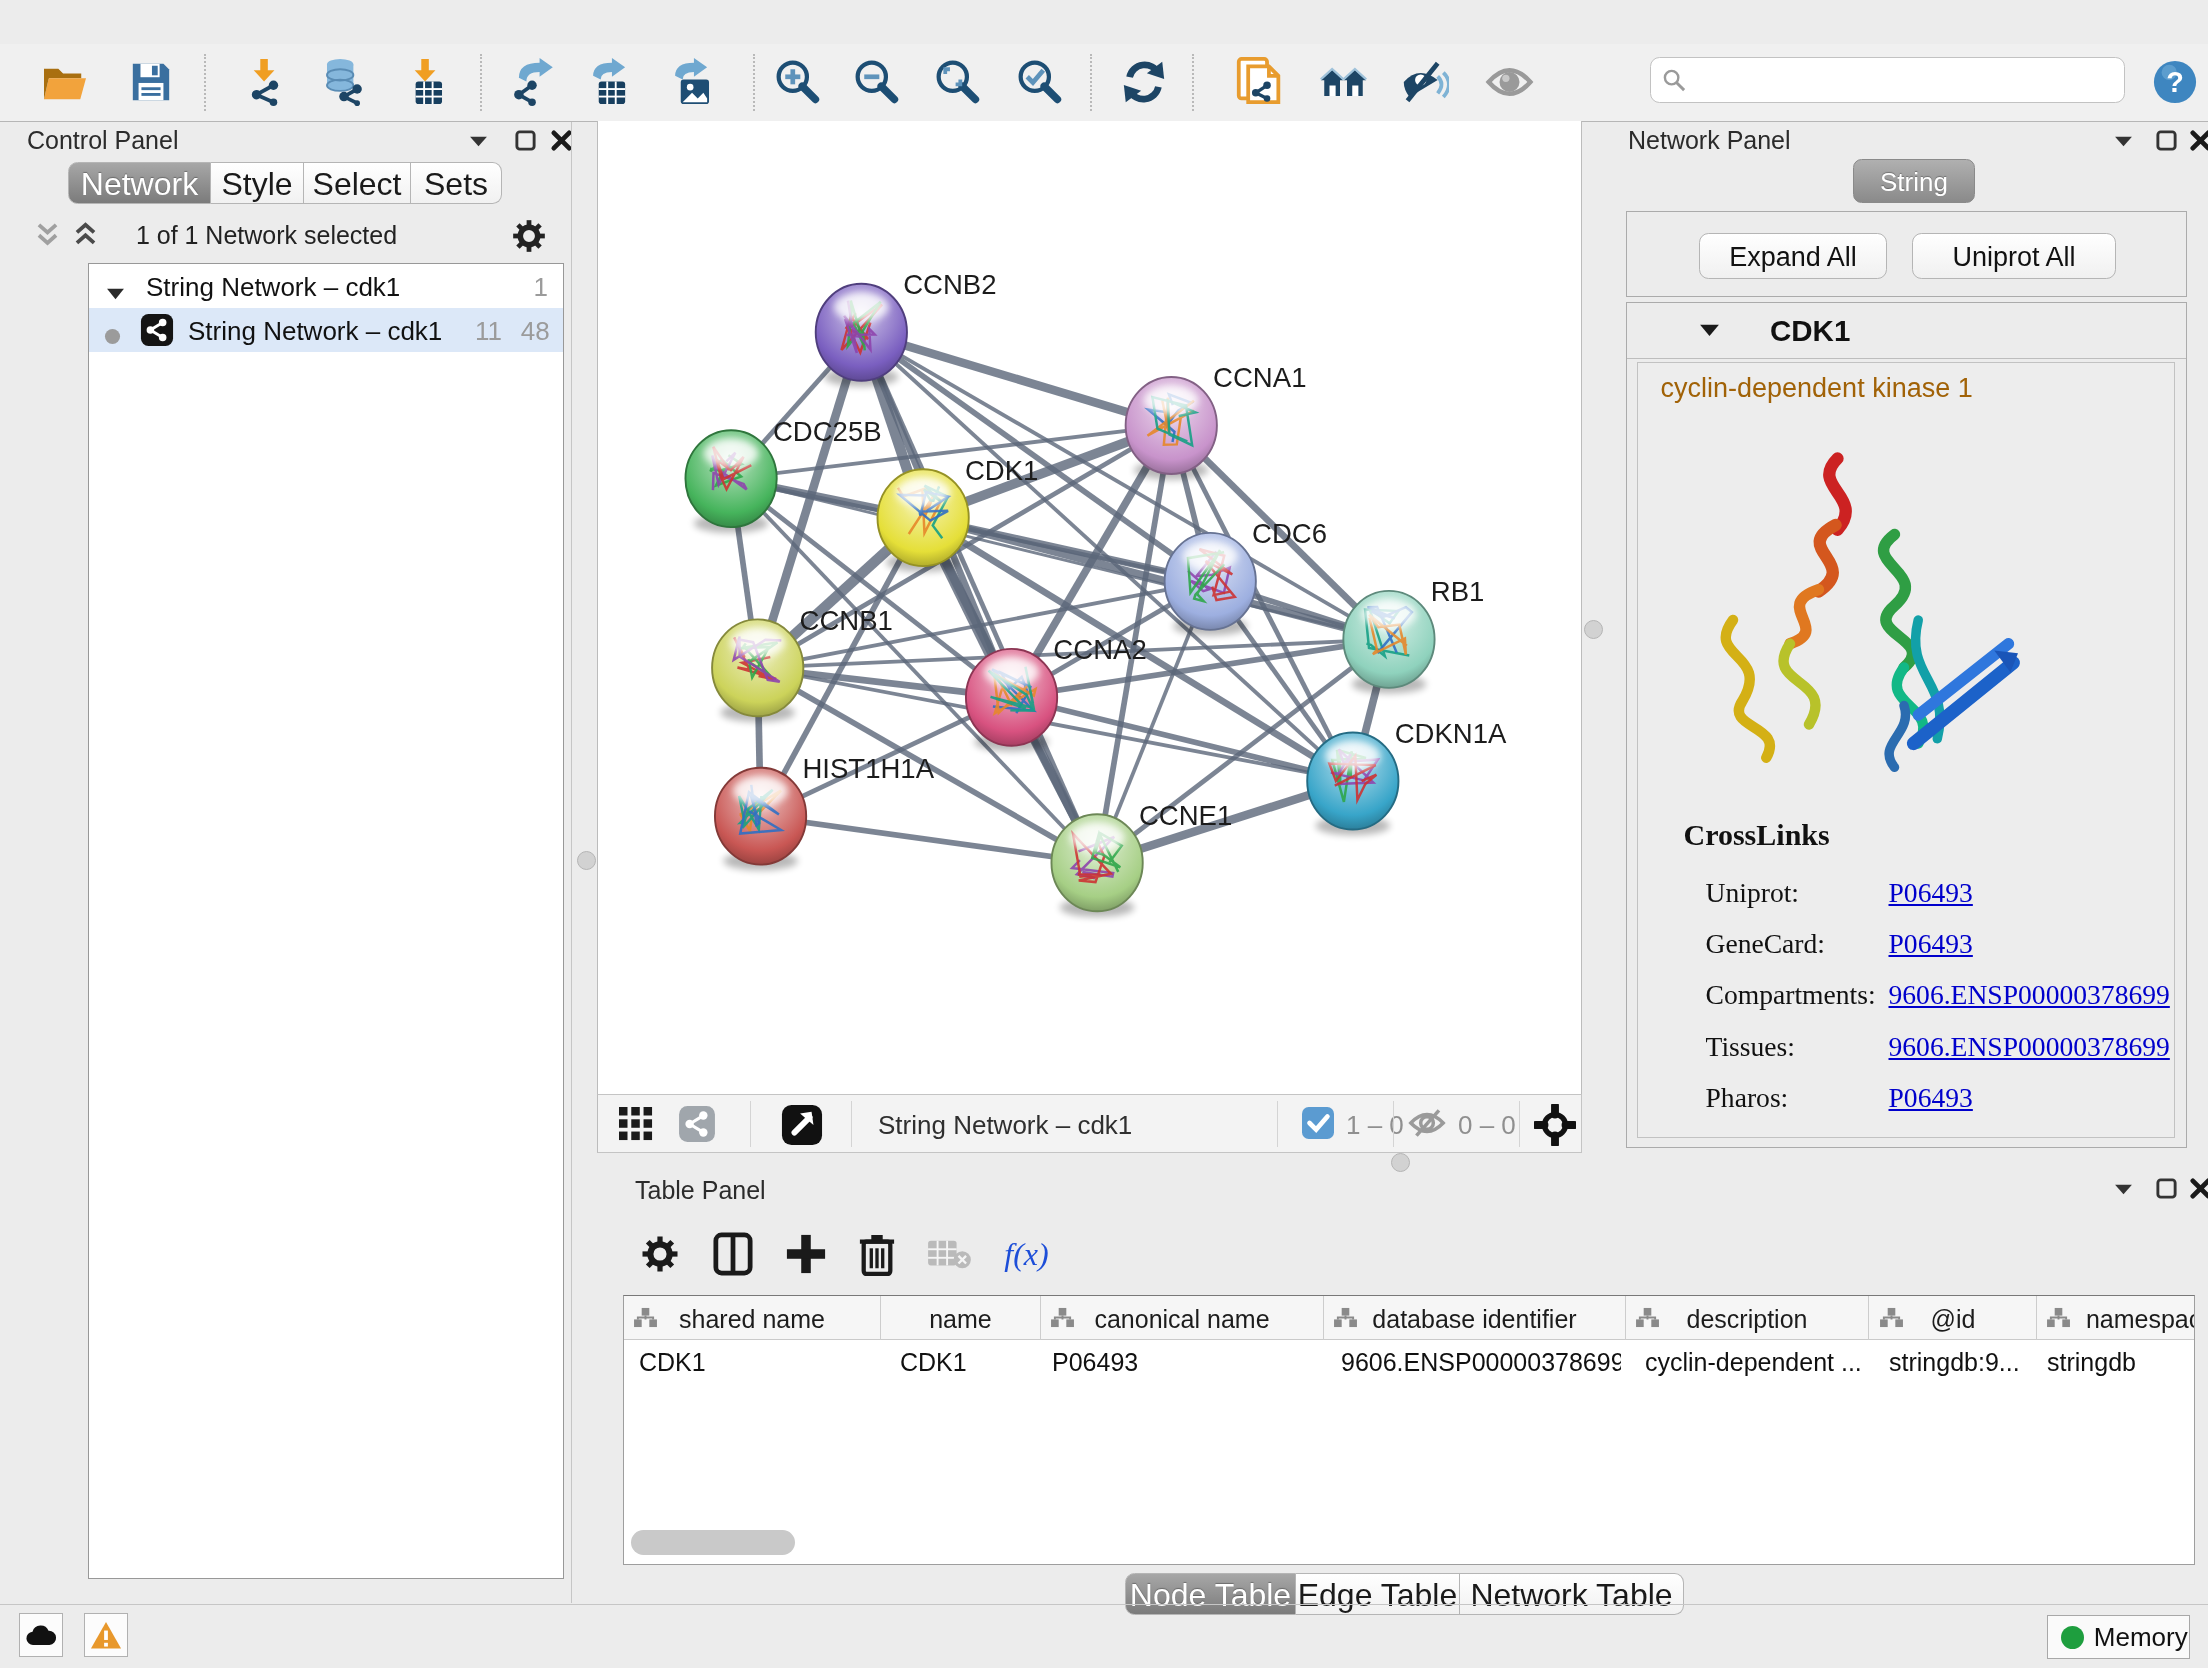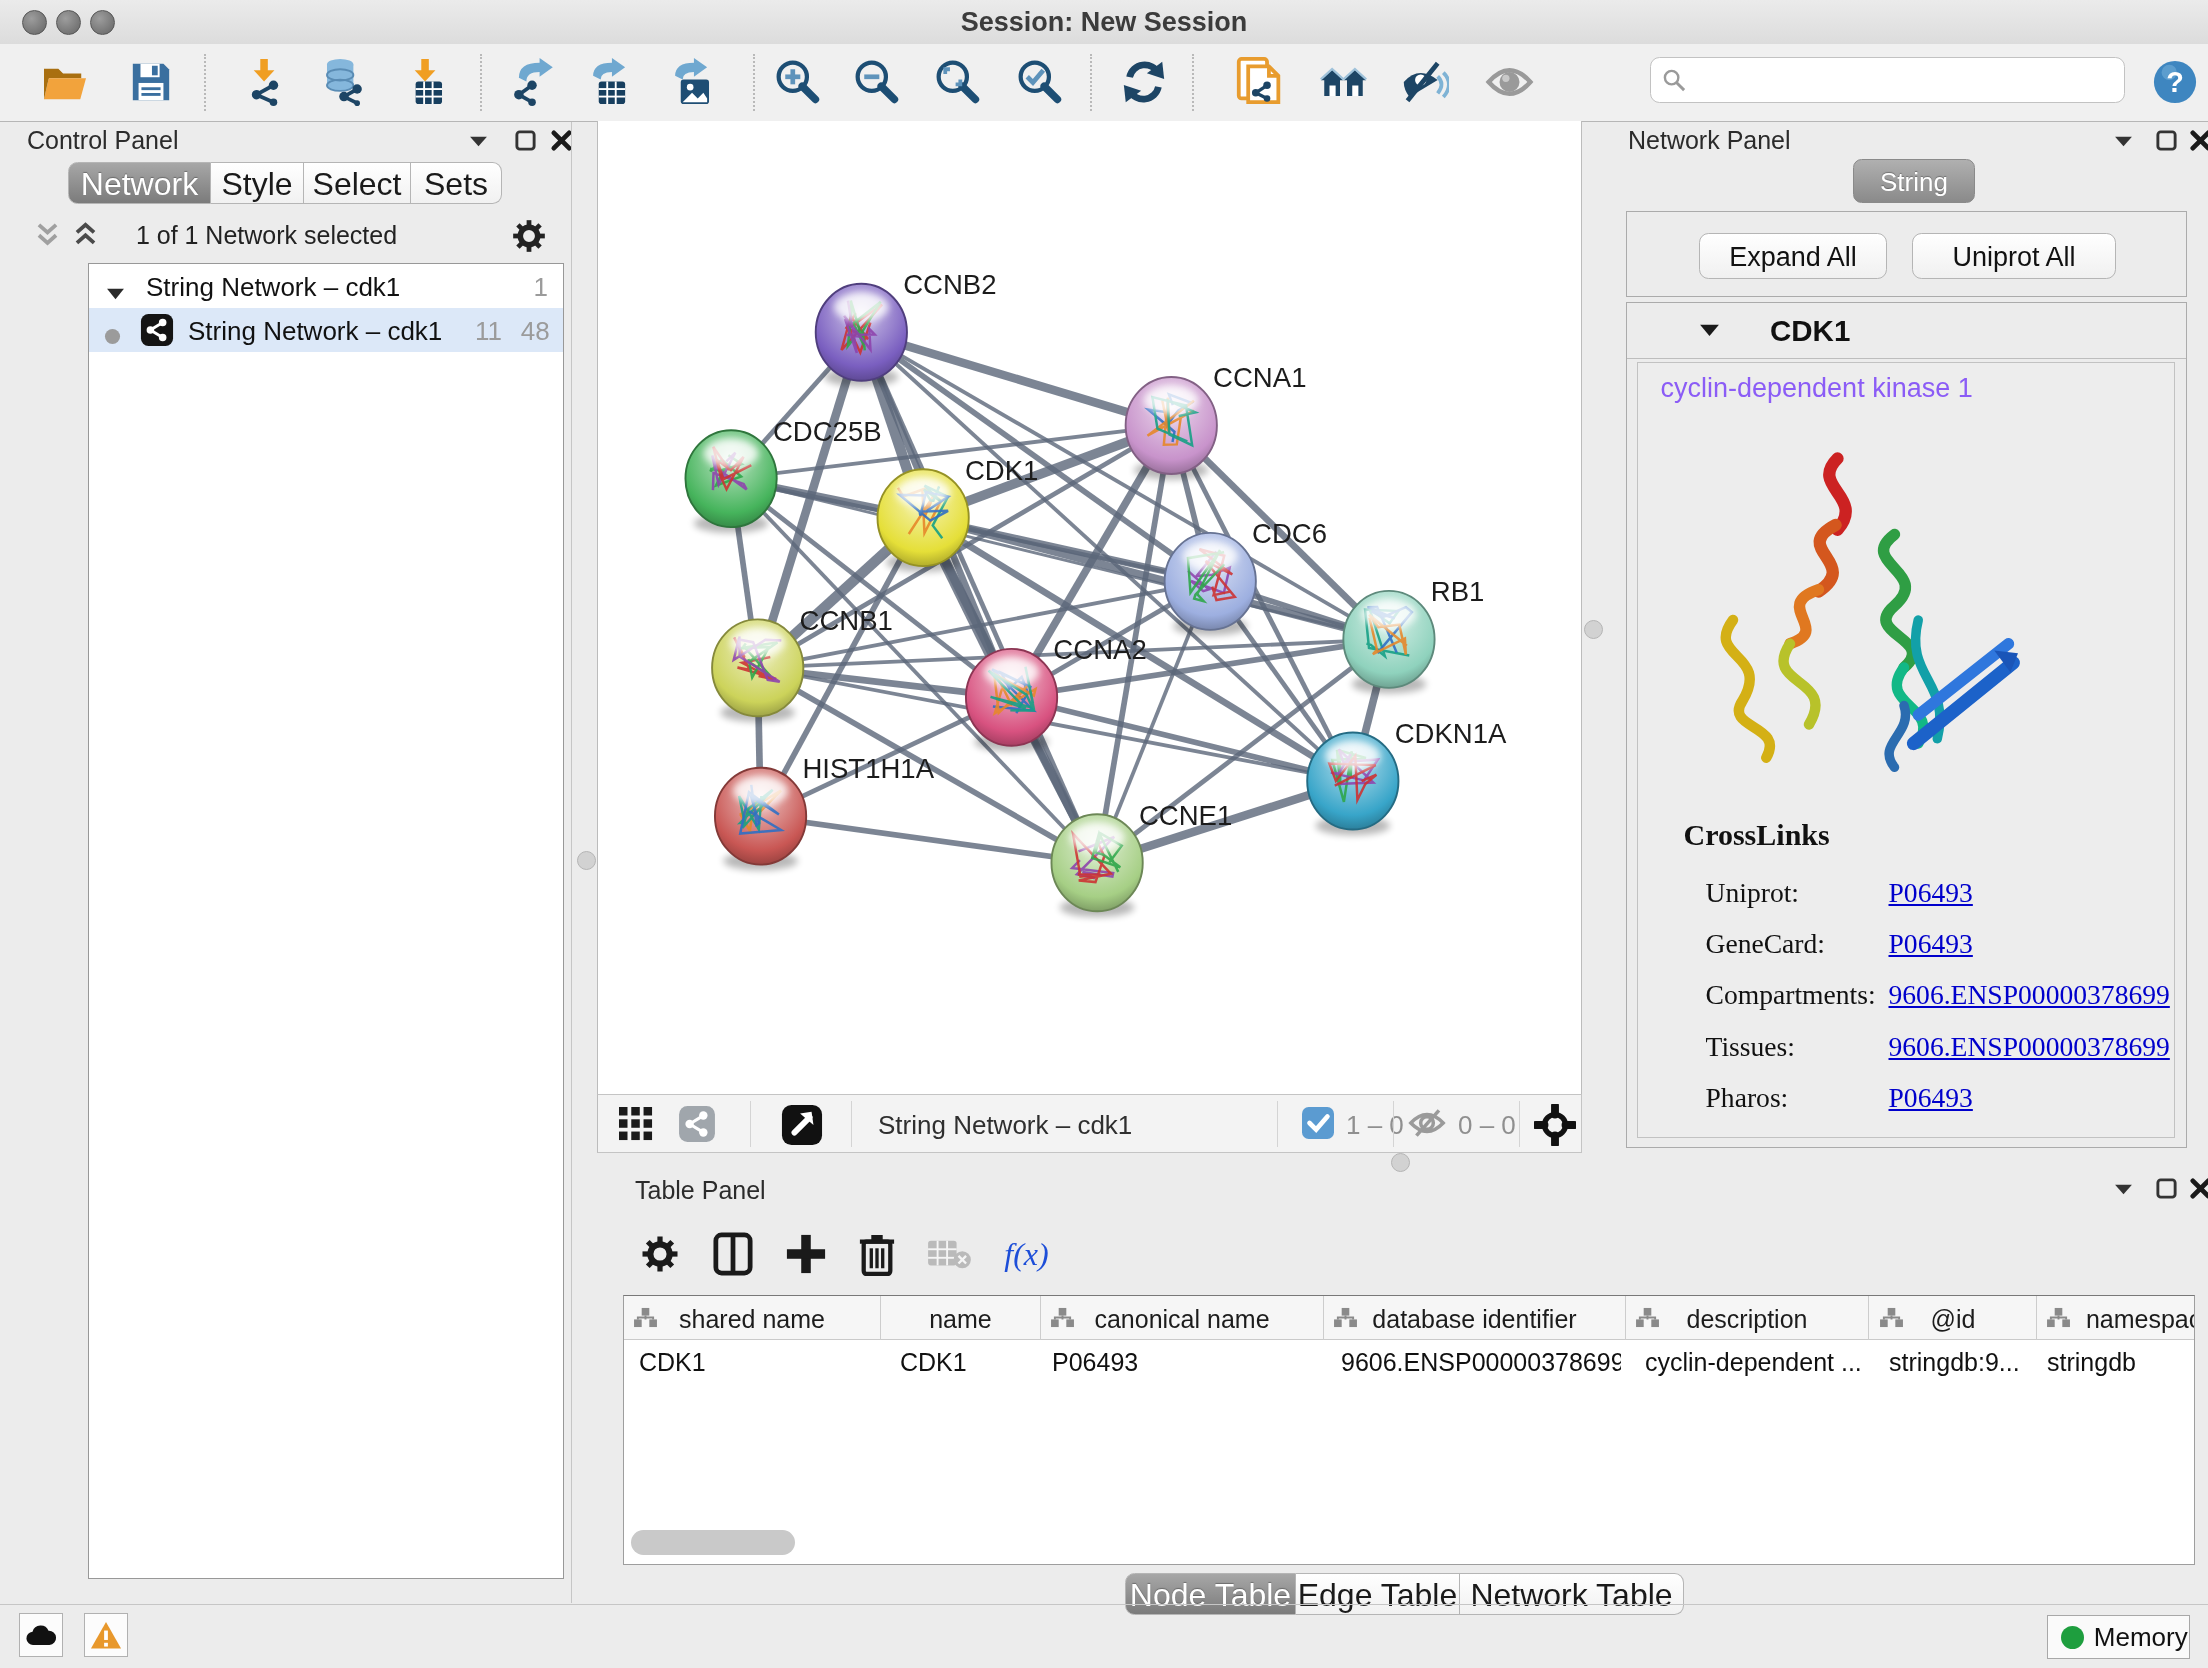--- a/index.html
+++ b/index.html
@@ -52,21 +52,21 @@
   .rp-tab{position:absolute;left:1853px;top:159px;width:122px;height:44px;border-radius:8.6px;
     background:linear-gradient(#b0b0b0,#8a8a8a);color:#fff;font-size:26px;text-align:center;line-height:44px;
     text-shadow:0 -1px 1px rgba(0,0,0,.3);border:1px solid #8a8a8a;box-sizing:border-box;}
   .rp-box1{position:absolute;left:1626px;top:211px;width:561px;height:86px;border:1.9px solid #ababab;background:#ececec;box-sizing:border-box;}
   .rp-btn{position:absolute;top:21px;height:46px;border:1px solid #b5b5b5;border-radius:9.5px;
     background:linear-gradient(#ffffff,#f0f0f0);font-size:27px;text-align:center;line-height:44px;color:#111;box-sizing:border-box;}
   .rp-box2{position:absolute;left:1626px;top:302px;width:561px;height:846px;border:1.9px solid #ababab;background:#ececec;box-sizing:border-box;}
   .rp-entry-header{position:absolute;left:0;top:0;width:100%;height:55px;border-bottom:1px solid #bdbdbd;}
   .rp-entry-name{position:absolute;left:143px;top:11.4px;font-size:29.5px;font-weight:bold;color:#111;}
   .rp-inner{position:absolute;left:9.5px;top:59px;width:538px;height:776px;border:1px solid #c2c2c2;background:#ededed;box-sizing:border-box;}
-  .rp-desc{position:absolute;left:23px;top:9.5px;font-size:27px;color:#8b5cf6;}
+  .rp-desc{position:absolute;left:23px;top:9.5px;font-size:27px;color:#a16207;}
   .serif{font-family:"Liberation Serif",serif;}
   .xl-title{position:absolute;left:46px;top:455px;font-size:30px;font-weight:bold;color:#111;}
   .xl-row{position:absolute;left:68px;width:457px;height:51px;font-size:27.6px;}
   .xl-row .xl-lbl{position:absolute;left:0;top:0;color:#111;}
   .xl-row a{position:absolute;left:183px;top:0;color:#0000cc;text-decoration:underline;}
   
   .tp-title{position:absolute;left:635px;top:1176px;}
   .tp-toolbar-icon{position:absolute;top:1231px;width:46px;height:46px;display:flex;align-items:center;justify-content:center;}
   .fx{font-family:"Liberation Serif",serif;font-style:italic;font-size:32px;color:#1d4ed8;}
   .table-box{position:absolute;left:623px;top:1295px;width:1572px;height:270px;background:#fff;
@@ -85,26 +85,20 @@
     box-sizing:border-box;display:flex;align-items:center;justify-content:center;}
   .memory-btn{position:absolute;left:2047px;top:1615px;width:143px;height:44px;background:#fafafa;border:1px solid #a8a8a8;
     box-sizing:border-box;display:flex;align-items:center;font-size:26px;color:#111;}
   .memory-dot{width:23px;height:23px;border-radius:50%;background:#1e9e3e;margin:0 9.5px 0 13.3px;}
 </style>
 </head>
 <body>
 
 <div id="window">
 
-  <div class="titlebar">
-    <span class="tl" style="left:22px"></span>
-    <span class="tl" style="left:56px"></span>
-    <span class="tl" style="left:90px"></span>
-    <div class="win-title">Session: New Session</div>
-  </div>
 
   <div class="main-toolbar">
     <span class="tbi" style="left:40px">
       <svg width="48" height="42" viewBox="0 0 50 44">
         <path d="M3 8 L18 8 L23 13 L42 13 L42 18 L3 18 Z" fill="#a96f10"></path>
         <path d="M3 40 L8 18 L47 18 L41 40 Z" fill="#f2a33c"></path>
         <path d="M3 8 L3 40 L8 18" fill="#a96f10"></path>
       </svg>
     </span>
     <span class="tbi" style="left:126px">

